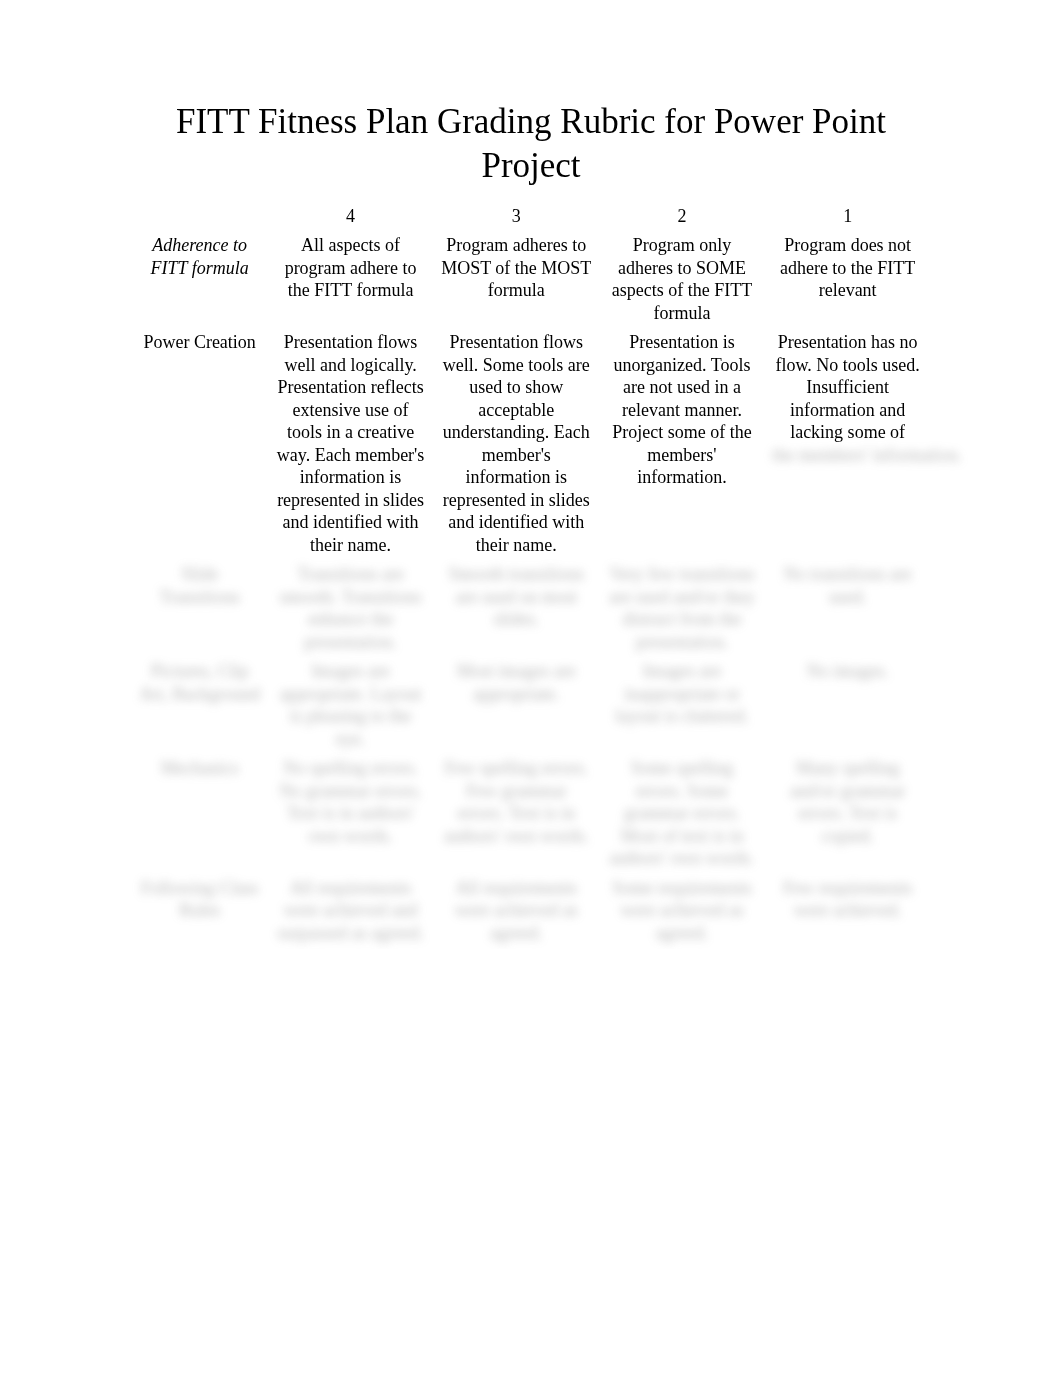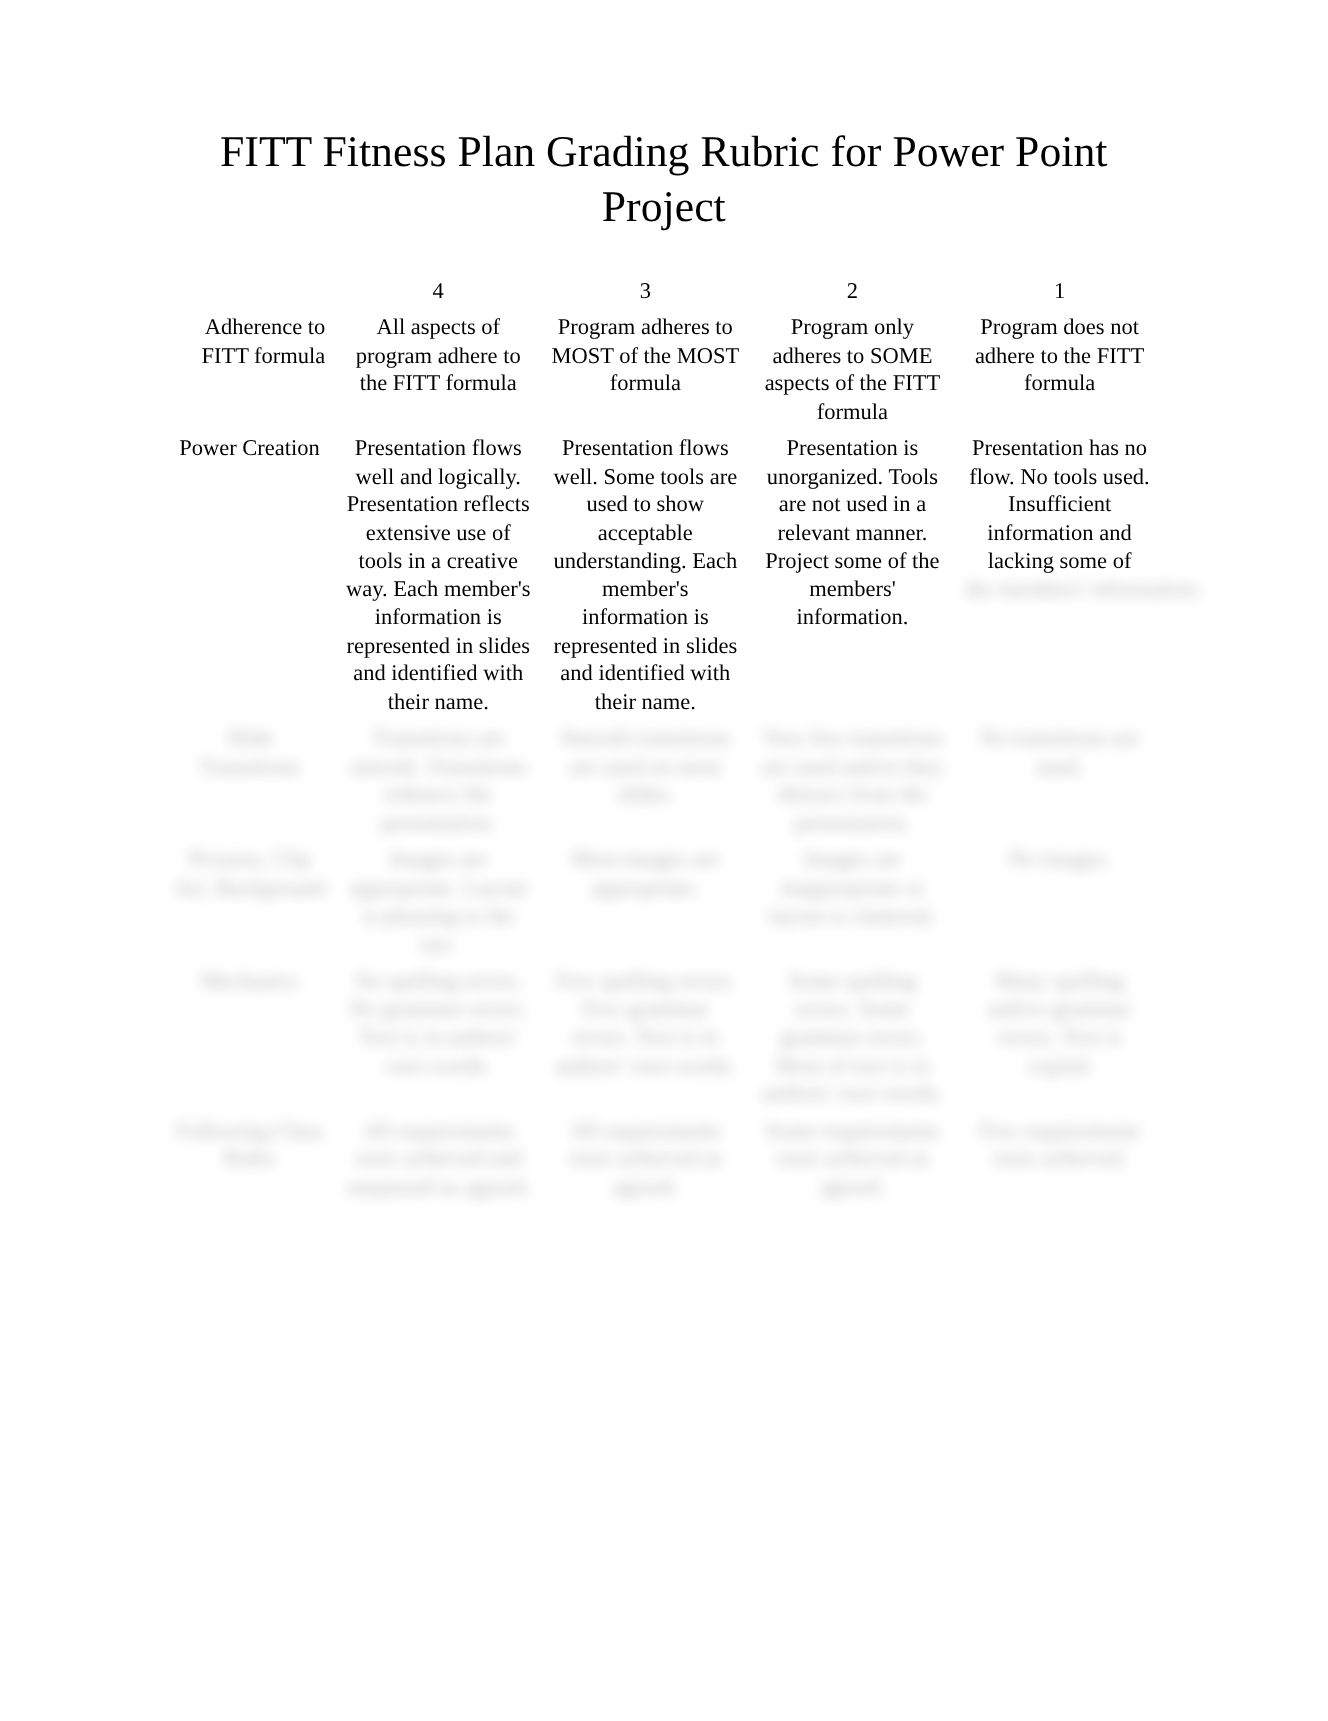--- a/index.html
+++ b/index.html
@@ -12,21 +12,21 @@
       background: #ffffff;
       width: 1062px;
       padding: 100px 130px 60px 130px;
       color: #000000;
     }
     h1 {
       font-size: 35px;
       font-weight: normal;
       text-align: center;
       line-height: 1.25;
-      margin-bottom: 28px;
+      margin-bottom: 12px;
     }
     table {
       width: 100%;
       border-collapse: separate;
       border-spacing: 3px;
       table-layout: fixed;
     }
     th, td {
       vertical-align: top;
       padding: 2px 6px;
@@ -34,21 +34,22 @@
       line-height: 1.25;
       text-align: center;
       background: #ffffff;
     }
     col.cat { width: 17%; }
     col.score { width: 20.75%; }
     td.cat-cell {
       text-align: center;
     }
     td.cat-cell.left {
-      text-align: right;
+      text-align: center;
+      font-style: italic;
     }
     tr.header-row td {
       text-align: center;
     }
     tr.header-row td.cat-cell {
       text-align: left;
     }
 
     
     tr.blur td {
@@ -94,21 +95,21 @@
     <td>3</td>
     <td>2</td>
     <td>1</td>
   </tr>
 
   <tr>
     <td class="cat-cell left">Adherence to FITT formula</td>
     <td>All aspects of program adhere to the FITT formula</td>
     <td>Program adheres to MOST of  the MOST formula</td>
     <td>Program only adheres to SOME aspects of the FITT formula</td>
-    <td>Program does not adhere to the FITT formula</td>
+    <td>Program does not adhere to the FITT relevant</td>
   </tr>
 
   <tr>
     <td class="cat-cell">Power Creation</td>
     <td>Presentation flows well and logically. Presentation reflects extensive use of tools in a creative way. Each member's information is represented in slides and identified with their name.</td>
     <td>Presentation flows well. Some tools are used to show acceptable understanding. Each member's information is represented in slides and identified with their name.</td>
     <td>Presentation is unorganized. Tools are not used in a relevant manner. Project some of the members' information.</td>
     <td>
       <span>Presentation has no flow. No tools used. Insufficient information and lacking some of</span>
       <span class="partial-blur">the members' information.</span>

